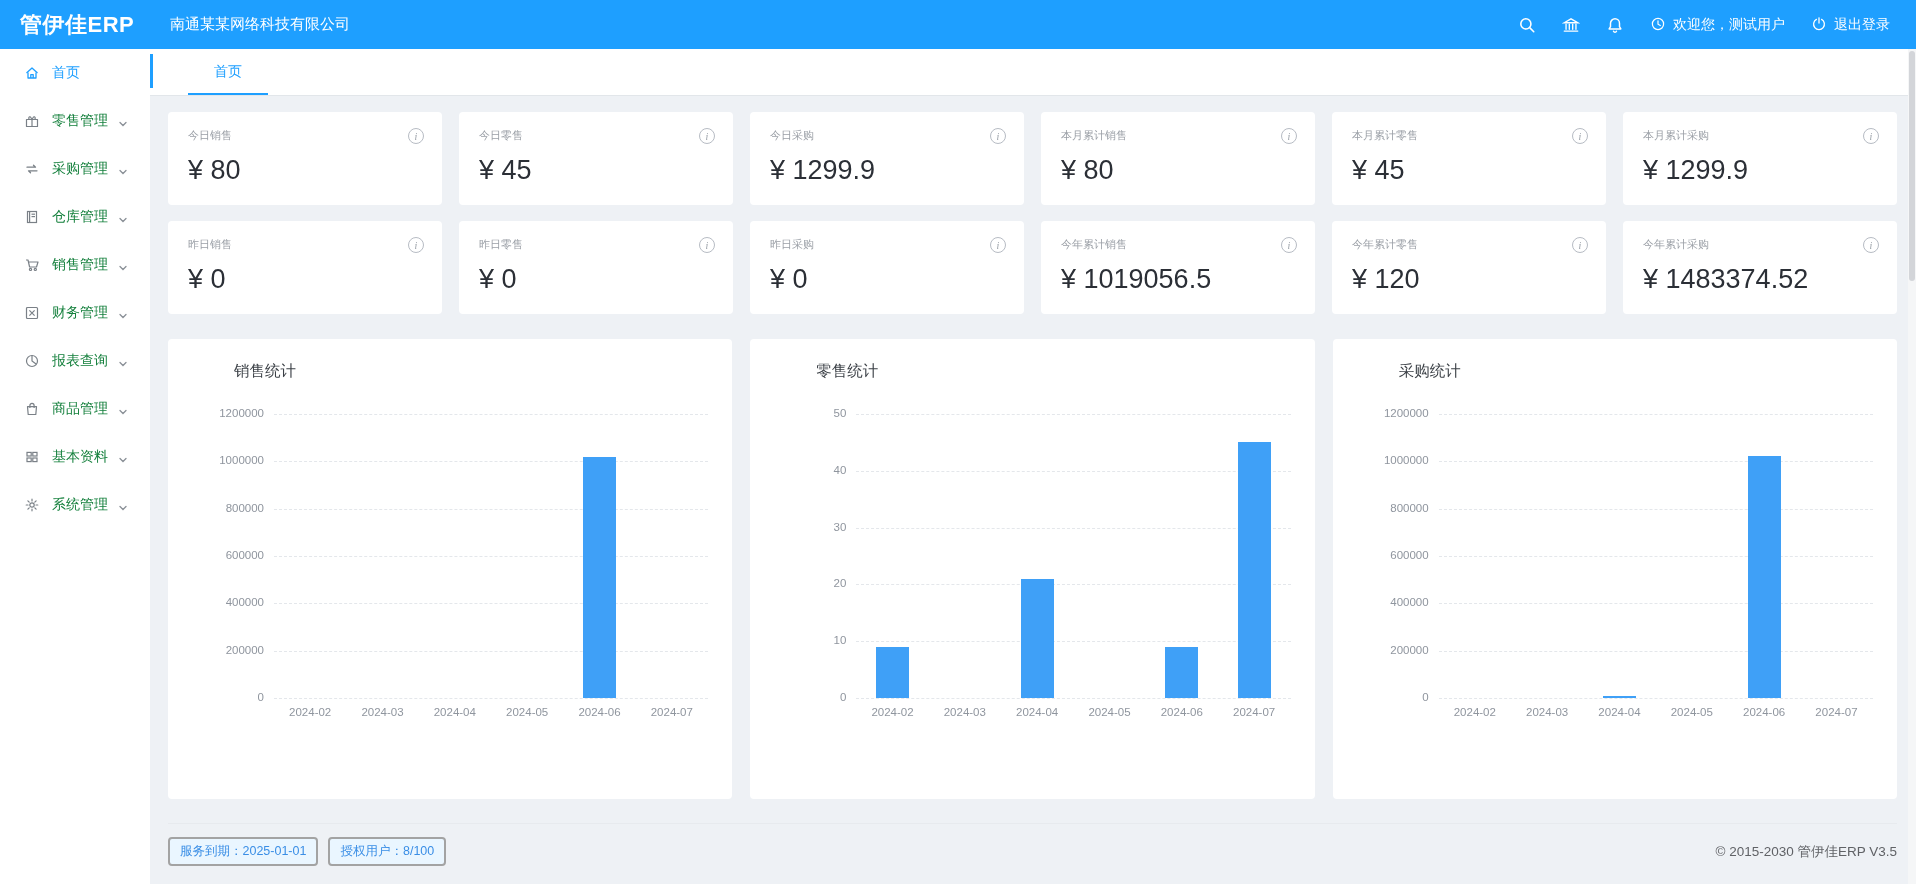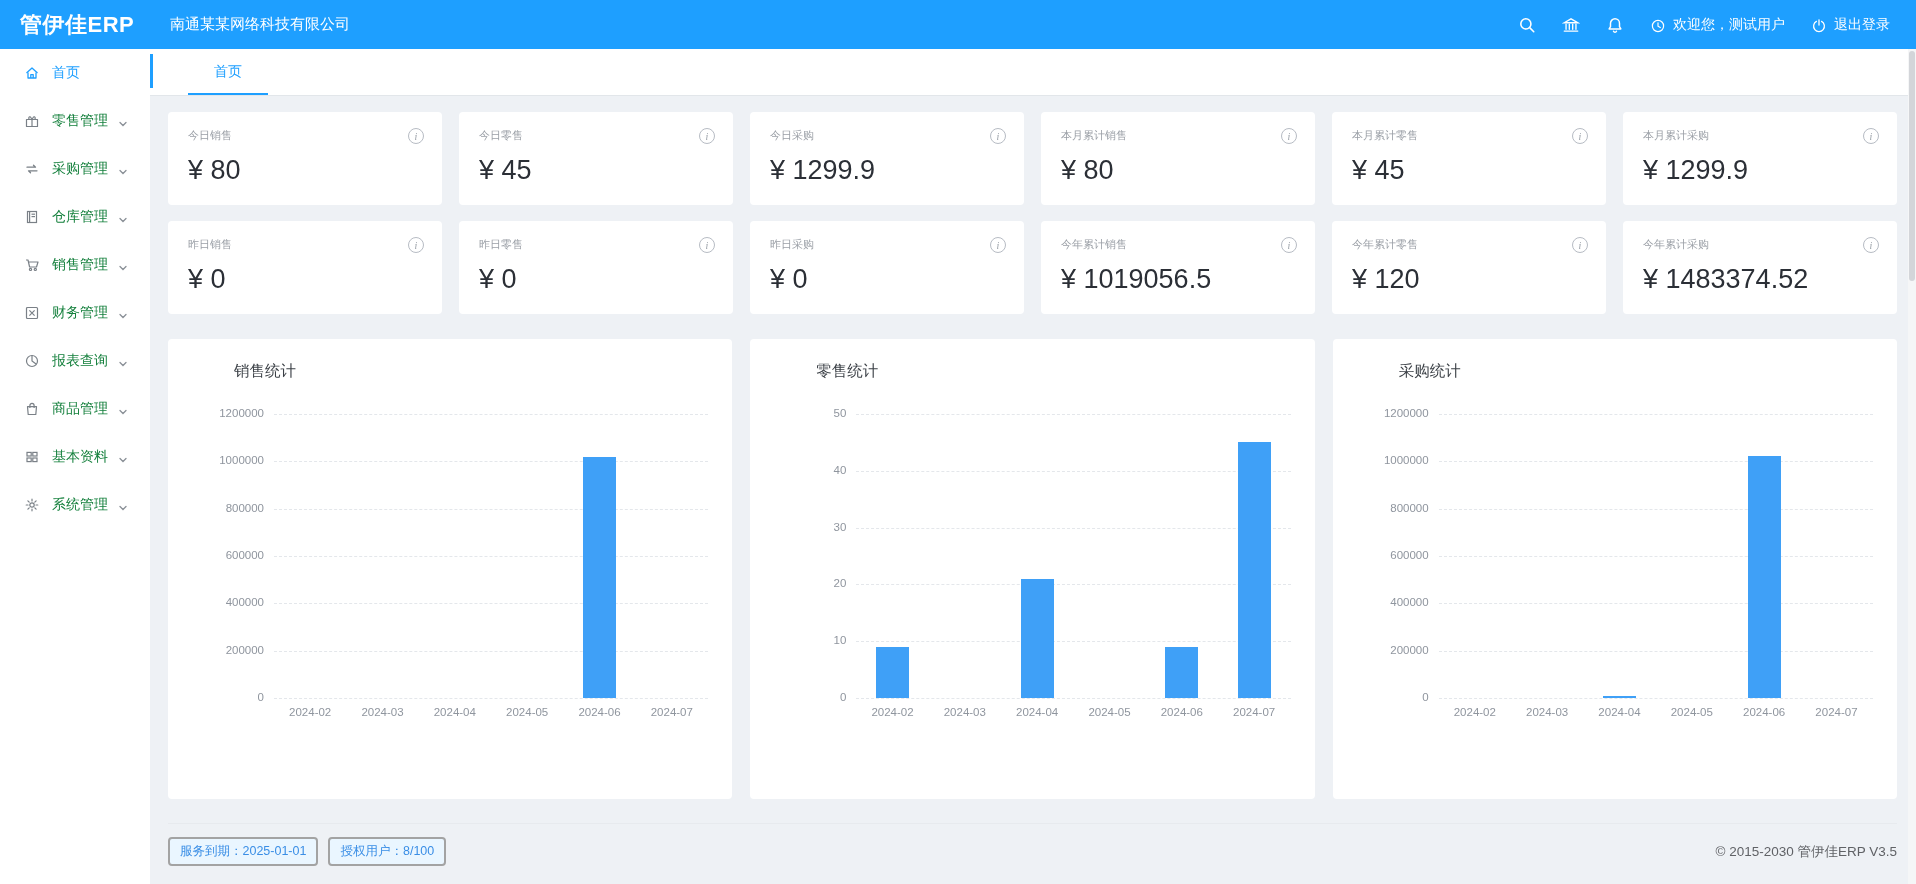--- a/index.html
+++ b/index.html
@@ -6,21 +6,21 @@
   html,body { width:1916px; height:884px; overflow:hidden;
     font-family:"Liberation Sans","DejaVu Sans",sans-serif; background:#eef1f5; }
 
   
   .app-header { height:49px; background:#1e9fff; display:flex; align-items:center; color:#fff; }
   .logo { width:150px; padding-left:20px; font-size:22px; font-weight:bold; letter-spacing:.5px; }
   .company { margin-left:20px; font-size:15px; }
   .header-right { margin-left:auto; display:flex; align-items:center; gap:26px; padding-right:26px; }
   .hicon { width:18px; height:18px; display:inline-flex; cursor:pointer; }
   .hicon svg { width:100%; height:100%; }
-  .h-textbtn { display:flex; align-items:flex-end; gap:7px; font-size:14px; cursor:pointer; }
+  .h-textbtn { display:flex; align-items:flex-start; gap:7px; font-size:14px; cursor:pointer; }
   .h-textbtn .hicon { width:16px; height:16px; }
 
   
   .main { display:flex; height:835px; }
   .sidebar { width:150px; background:#fff; flex:none; }
   .content { flex:1; display:flex; flex-direction:column; min-width:0; }
 
   
   .side-item { height:48px; display:flex; align-items:center; padding-left:24px; cursor:pointer;
     color:#15803d; font-size:14px; }

